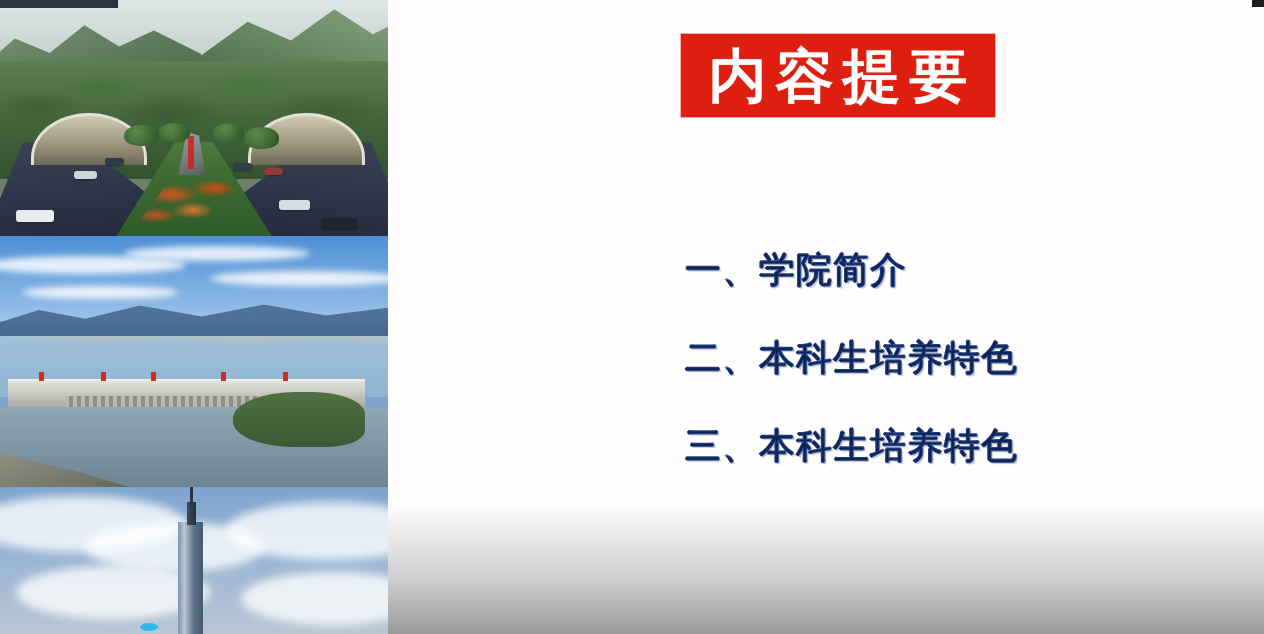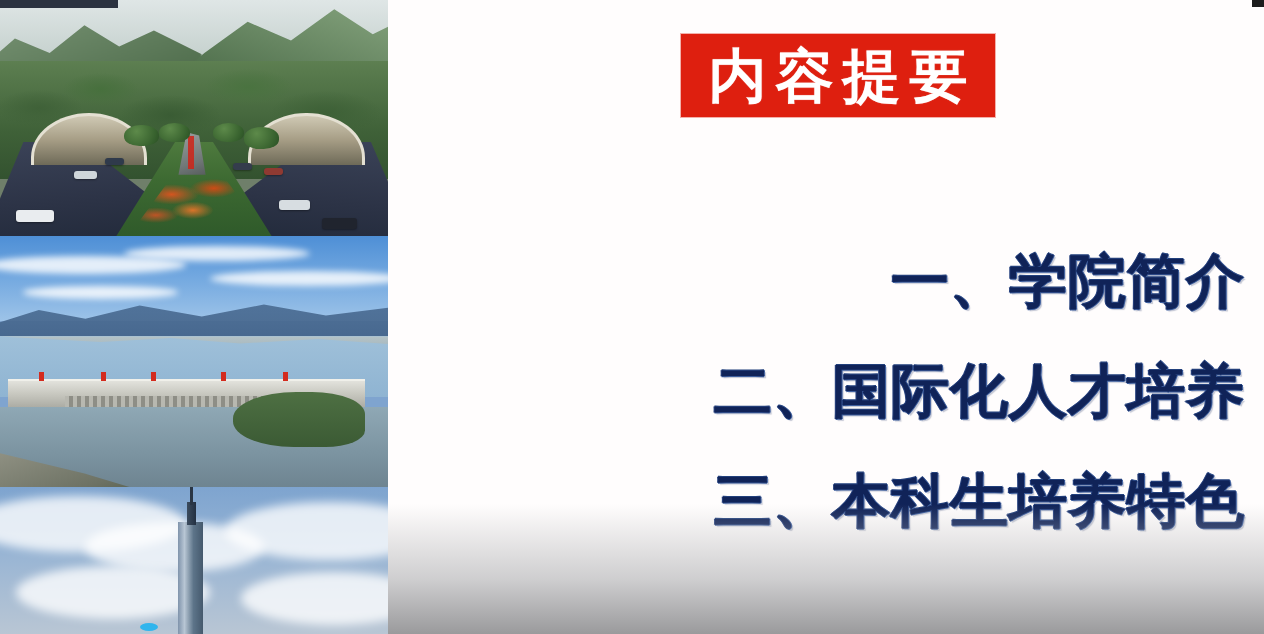--- a/index.html
+++ b/index.html
@@ -246,34 +246,33 @@
   }
 
   .agenda {
     position: absolute;
     left: 297px;   
     top: 252px;
     width: 560px;
   }
   .agenda-item {
     display: block;
-    font-size: 58px;
-    font-weight: 700;
+    font-size: 36px;
+    font-weight: 400;
     line-height: 1;
     white-space: nowrap;
     color: #102358;
     margin-bottom: 52px;
     letter-spacing: 1px;
     text-shadow:
        1px  0   0 #3e5f9e,
       -1px  0   0 #2a4480,
        0    1px 0 #3e5f9e,
        0   -1px 0 #22407c,
        2px  2px 1px rgba(20,40,90,.25);
-    text-align: right;
   }
   .agenda-item:last-child { margin-bottom: 0; }
 
   .corner-mark {
     position: absolute; right: 0; top: 0;
     width: 12px; height: 7px; background: #1d1d1d;
   }
 </style>
 </head>
 <body>
@@ -344,21 +343,21 @@
   </div>
 
   <div class="slide">
 
     <div class="title-banner">
       <span class="title-text">内容提要</span>
     </div>
 
     <div class="agenda">
       <span class="agenda-item">一、学院简介</span>
-      <span class="agenda-item">二、国际化人才培养</span>
+      <span class="agenda-item">二、本科生培养特色</span>
       <span class="agenda-item">三、本科生培养特色</span>
     </div>
 
     <div class="slide-gradient"></div>
     <div class="corner-mark"></div>
   </div>
 
 </div>
 
 </body></html>

